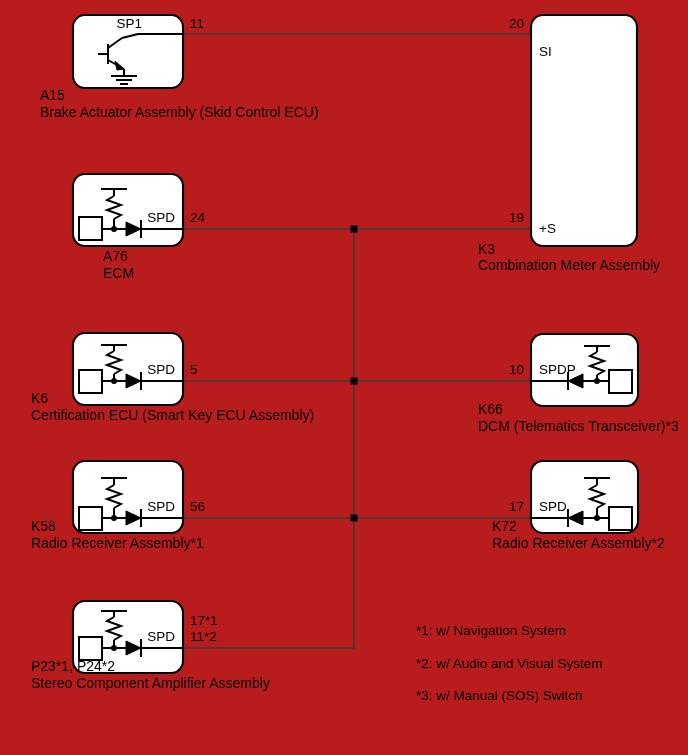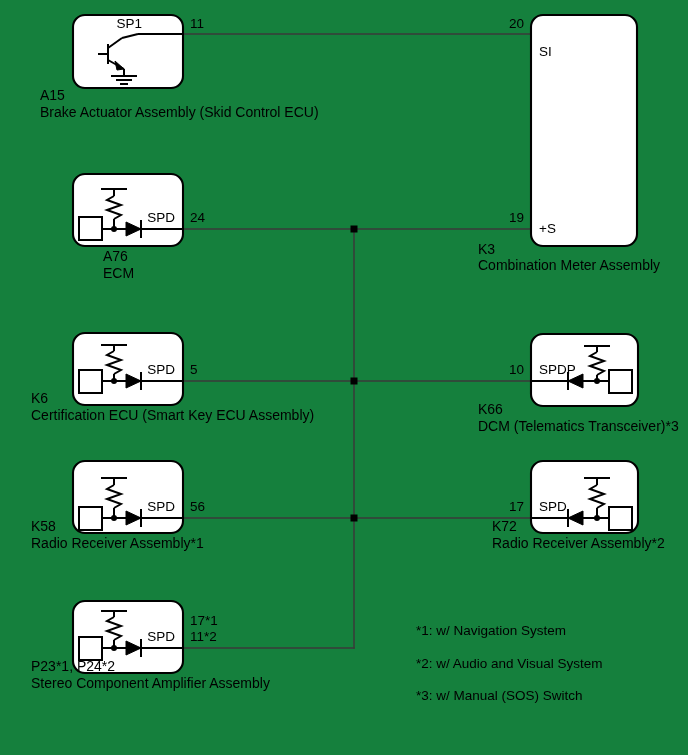--- a/index.html
+++ b/index.html
@@ -9,21 +9,21 @@
     background: #ffffff;
   }
   body {
     font-family: "Liberation Sans", sans-serif;
     color: #000000;
   }
   #diagram-root {
     position: relative;
     width: 688px;
     height: 755px;
-    background: #15803d;
+    background: #b91c1c;
     overflow: hidden;
   }
   #diagram-svg {
     position: absolute;
     left: 0;
     top: 0;
     width: 688px;
     height: 755px;
   }
   .ecu-box {

